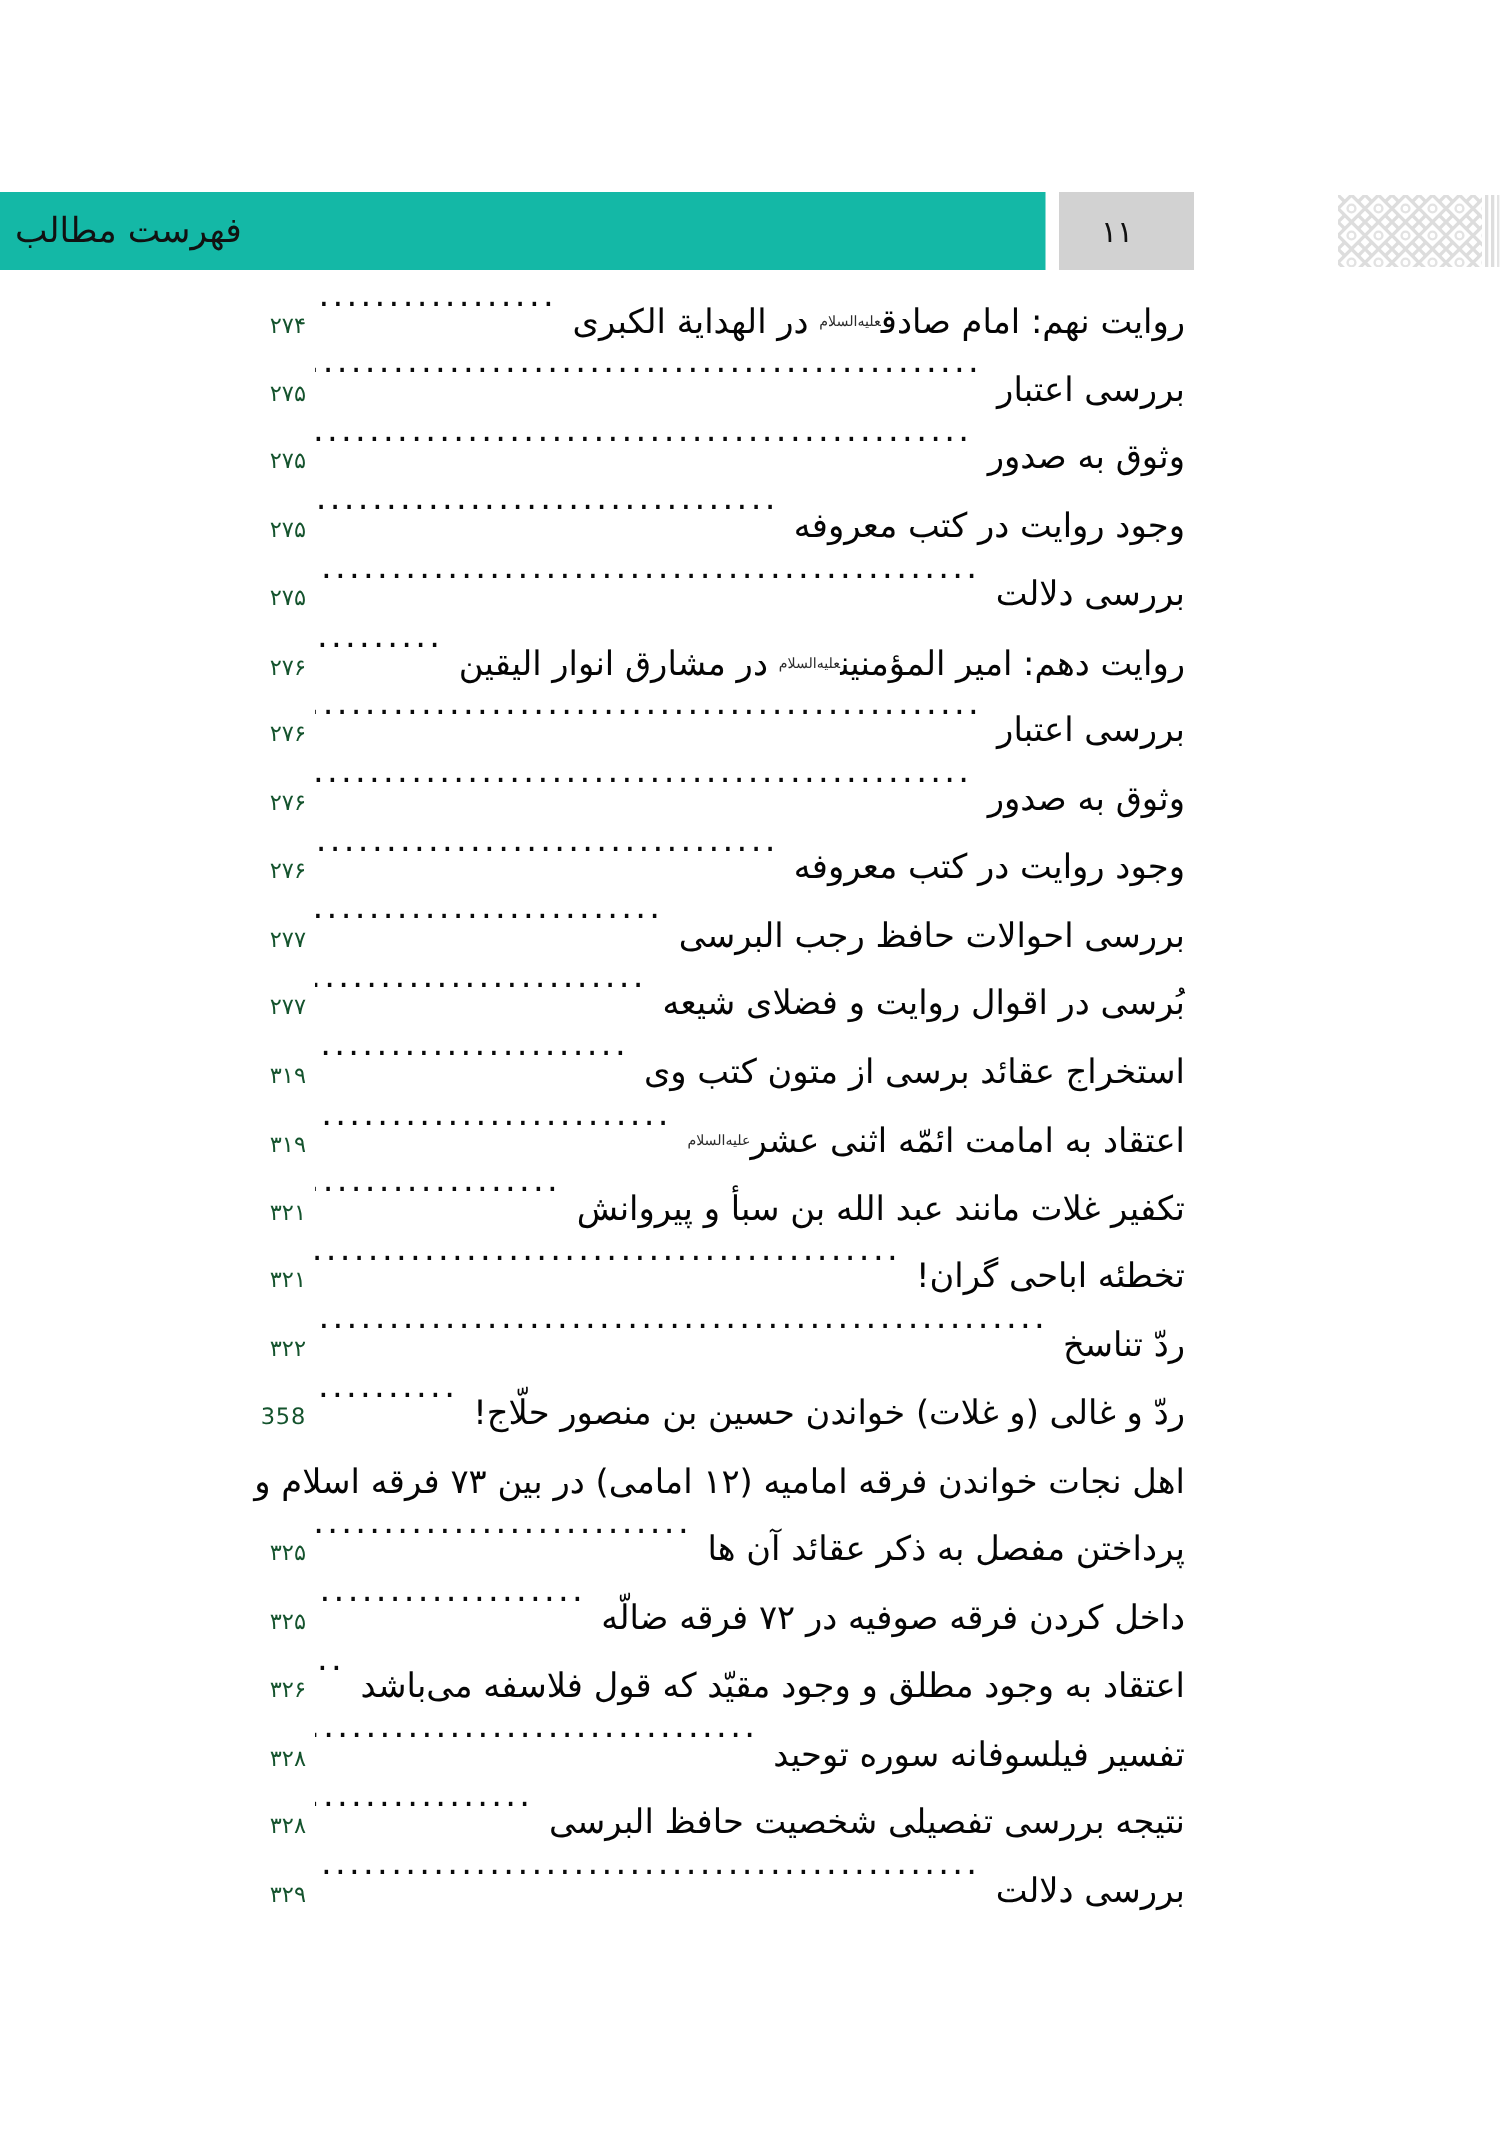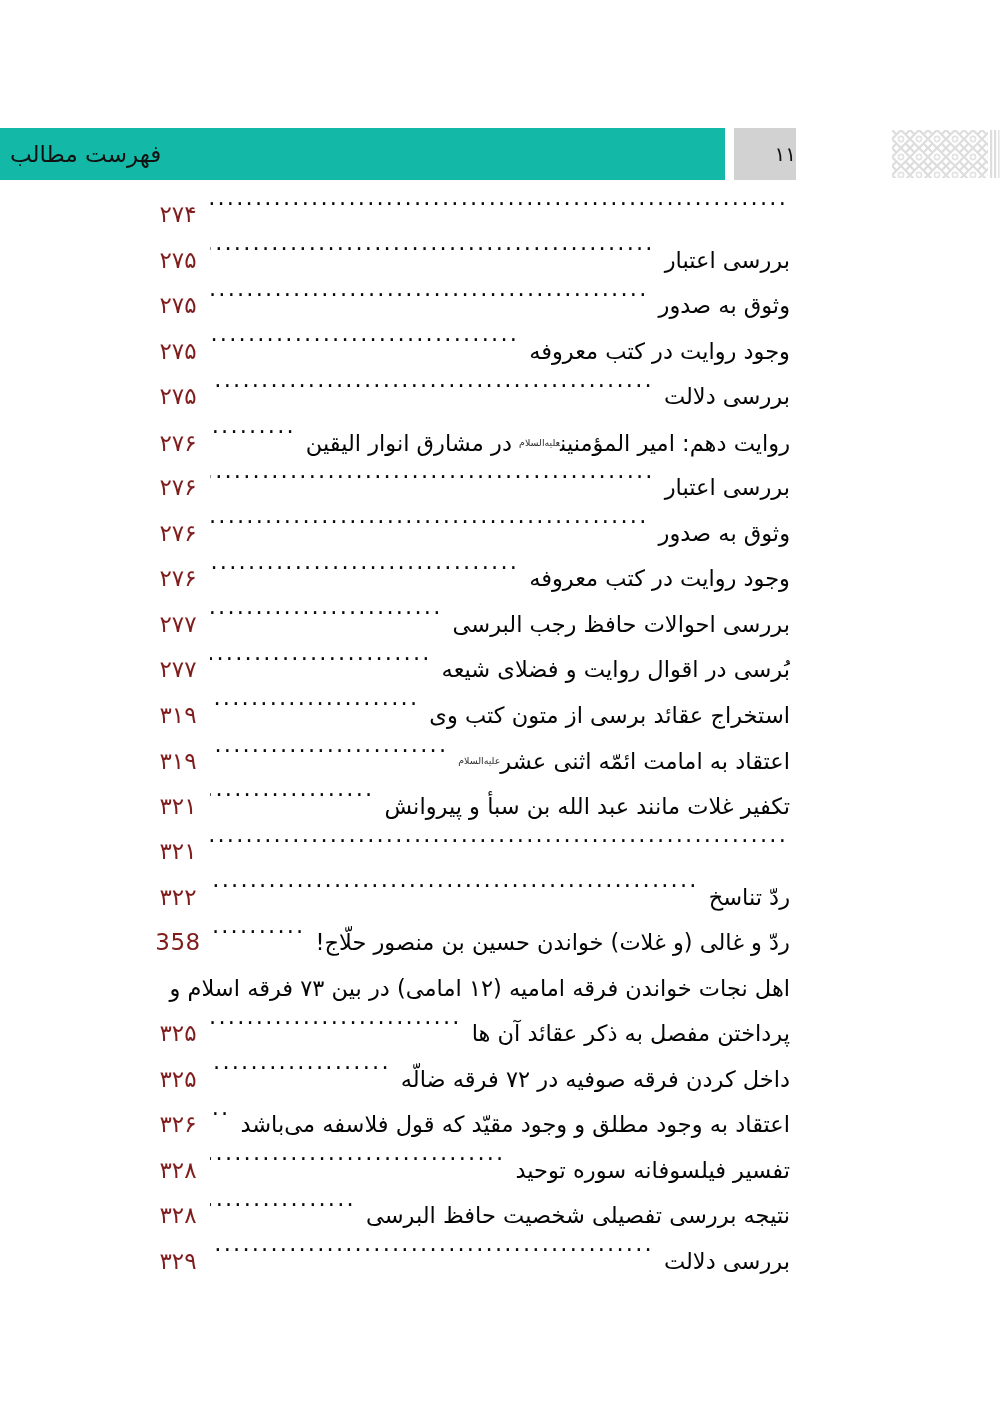--- a/index.html
+++ b/index.html
@@ -49,21 +49,22 @@
     left: 0;
     right: 0;
     bottom: 2px;
   }
 
   .header-pagebox {
     width: 62px;
     background: #d2d2d2;
     display: flex;
     align-items: center;
-    justify-content: flex-start;
+    justify-content: flex-end;
+    padding-left: 28px;
   }
   .header-pagenum {
     font-family: "DejaVu Sans", sans-serif;
     font-size: 20px;
     letter-spacing: 1px;
     color: #111111;
     line-height: 1;
   }
 
   .header-gap {
@@ -131,25 +132,25 @@
     bottom: 0.08em;
     letter-spacing: 2.2px;
     font-size: 22.5px;
     color: #0a0a0a;
     white-space: nowrap;
   }
 
   .toc-page {
     flex: 0 0 auto;
     padding-right: 4px;
-    font-size: 23px;
+    font-size: 15px;
     letter-spacing: 0.5px;
-    color: #7f1d1d;
+    color: #14532d;
     min-width: 52px;
-    text-align: center;
+    text-align: right;
     direction: ltr;
   }
 
   
   .toc-line.wrapped {
     height: 45.5px;
   }
   .toc-line.wrap-first {
     justify-content: flex-start;
   }
@@ -196,20 +197,21 @@
 
     <div class="header-gap"></div>
 
     <div class="header-titlebar">
       <span class="header-title">فهرست مطالب</span>
     </div>
   </div>
 
   <div class="toc" id="toc-root">
       <div class="toc-line indent-0">
+        <span class="toc-label">روایت نهم:  امام صادق<span class="honorific" style="font-size: 0.42em; vertical-align: 0.55em;">علیه‌السلام</span> در الهدایة الکبری</span>
         <span class="toc-leader"></span>
         <span class="toc-page">۲۷۴</span>
       </div>
       <div class="toc-line indent-1">
         <span class="toc-label">بررسی اعتبار</span>
         <span class="toc-leader"></span>
         <span class="toc-page">۲۷۵</span>
       </div>
       <div class="toc-line indent-2">
         <span class="toc-label">وثوق به صدور</span>
@@ -265,20 +267,21 @@
         <span class="toc-label">اعتقاد به امامت ائمّه اثنی عشر<span class="honorific" style="font-size: 0.42em; vertical-align: 0.55em;">علیه‌السلام</span></span>
         <span class="toc-leader"></span>
         <span class="toc-page">۳۱۹</span>
       </div>
       <div class="toc-line indent-2">
         <span class="toc-label">تکفیر غلات مانند عبد الله بن سبأ و پیروانش</span>
         <span class="toc-leader"></span>
         <span class="toc-page">۳۲۱</span>
       </div>
       <div class="toc-line indent-2">
+        <span class="toc-label">تخطئه اباحی گران!</span>
         <span class="toc-leader"></span>
         <span class="toc-page">۳۲۱</span>
       </div>
       <div class="toc-line indent-2">
         <span class="toc-label">ردّ تناسخ</span>
         <span class="toc-leader"></span>
         <span class="toc-page">۳۲۲</span>
       </div>
       <div class="toc-line indent-2">
         <span class="toc-label">ردّ و غالی (و غلات) خواندن حسین بن منصور حلّاج!</span>

